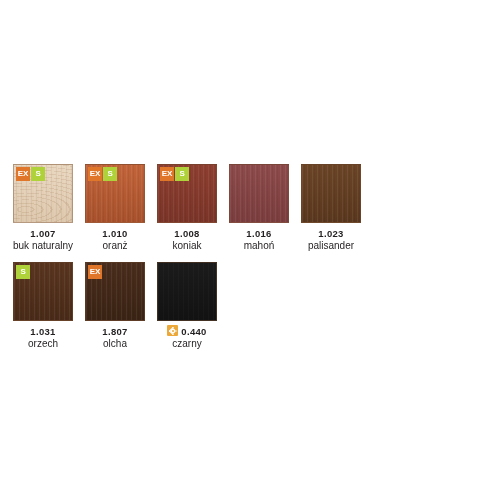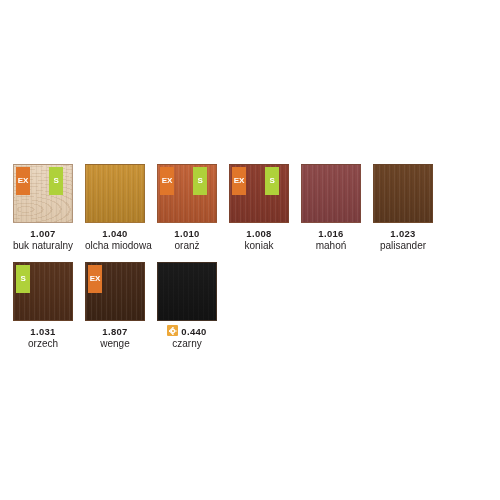--- a/index.html
+++ b/index.html
@@ -80,22 +80,22 @@
   .badges {
     position: absolute;
     left: 2px;
     top: 2px;
     display: flex;
     flex-direction: row;
     z-index: 3;
   }
   .badge {
     width: 14px;
-    height: 28px;
-    margin-right: 19px;
+    height: 14px;
+    margin-right: 1px;
     display: flex;
     align-items: center;
     justify-content: center;
     font-size: 8px;
     font-weight: bold;
     line-height: 1;
     color: #ffffff;
     letter-spacing: -0.2px;
     font-family: "Liberation Sans", sans-serif;
   }
@@ -155,31 +155,20 @@
             </div>
           </div>
           <div class="caption">
             <div class="caption-code-line">
               <div class="code">1.007</div>
             </div>
             <div class="name">buk naturalny</div>
           </div>
         </div>
         <div class="swatch-cell">
-          <div class="swatch-tile" style="background: linear-gradient(rgb(201, 147, 55) 0%, rgb(176, 127, 42) 100%);">
-            <div class="grain"></div>
-          </div>
-          <div class="caption">
-            <div class="caption-code-line">
-              <div class="code">1.040</div>
-            </div>
-            <div class="name">olcha miodowa</div>
-          </div>
-        </div>
-        <div class="swatch-cell">
           <div class="swatch-tile" style="background: linear-gradient(rgb(194, 100, 58) 0%, rgb(167, 81, 44) 100%);">
             <div class="grain"></div>
             <div class="badges">
               <div class="badge badge-ex">EX</div>
               <div class="badge badge-s">S</div>
             </div>
           </div>
           <div class="caption">
             <div class="caption-code-line">
               <div class="code">1.010</div>
@@ -244,21 +233,21 @@
           <div class="swatch-tile" style="background: linear-gradient(rgb(74, 45, 28) 0%, rgb(58, 35, 20) 100%);">
             <div class="grain"></div>
             <div class="badges">
               <div class="badge badge-ex">EX</div>
             </div>
           </div>
           <div class="caption">
             <div class="caption-code-line">
               <div class="code">1.807</div>
             </div>
-            <div class="name">wenge</div>
+            <div class="name">olcha</div>
           </div>
         </div>
         <div class="swatch-cell">
           <div class="swatch-tile" style="background: linear-gradient(rgb(27, 27, 27) 0%, rgb(18, 18, 18) 100%);">
             <div class="grain" style="opacity: 0.18;"></div>
           </div>
           <div class="caption">
             <div class="caption-code-line">
               <span class="gear-badge">
                 <svg width="8" height="8" viewBox="0 0 16 16" aria-hidden="true">

